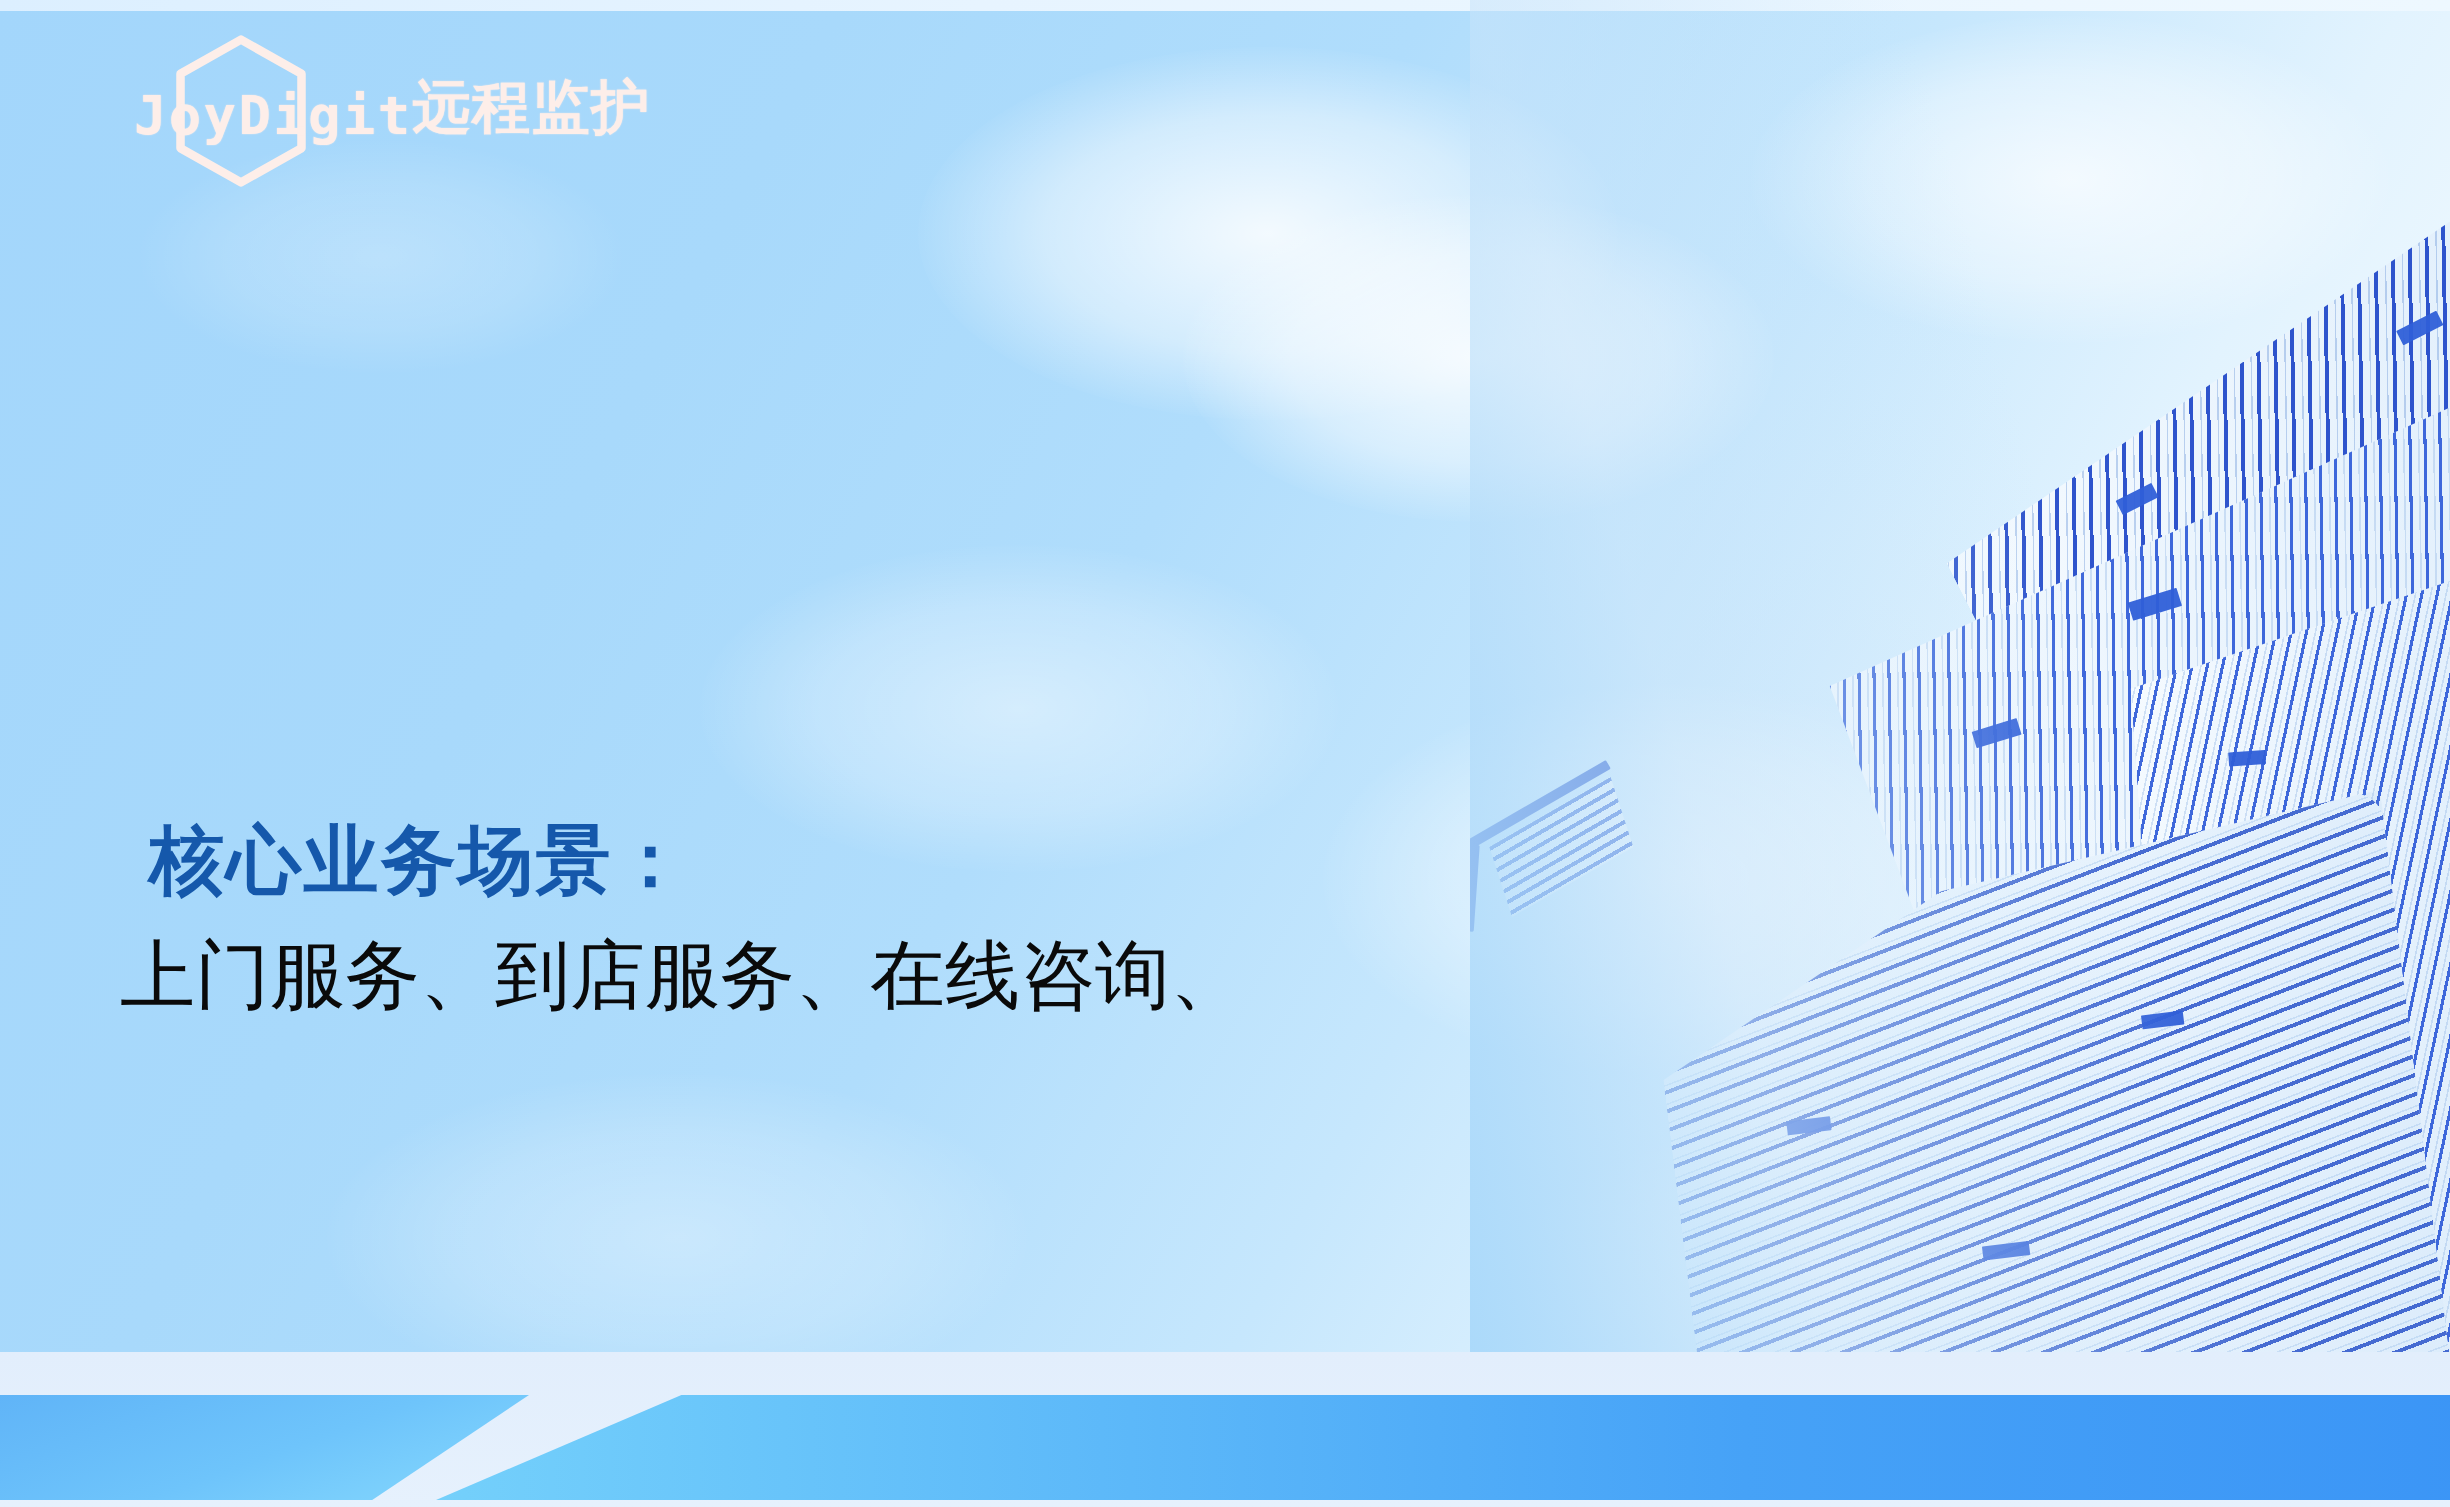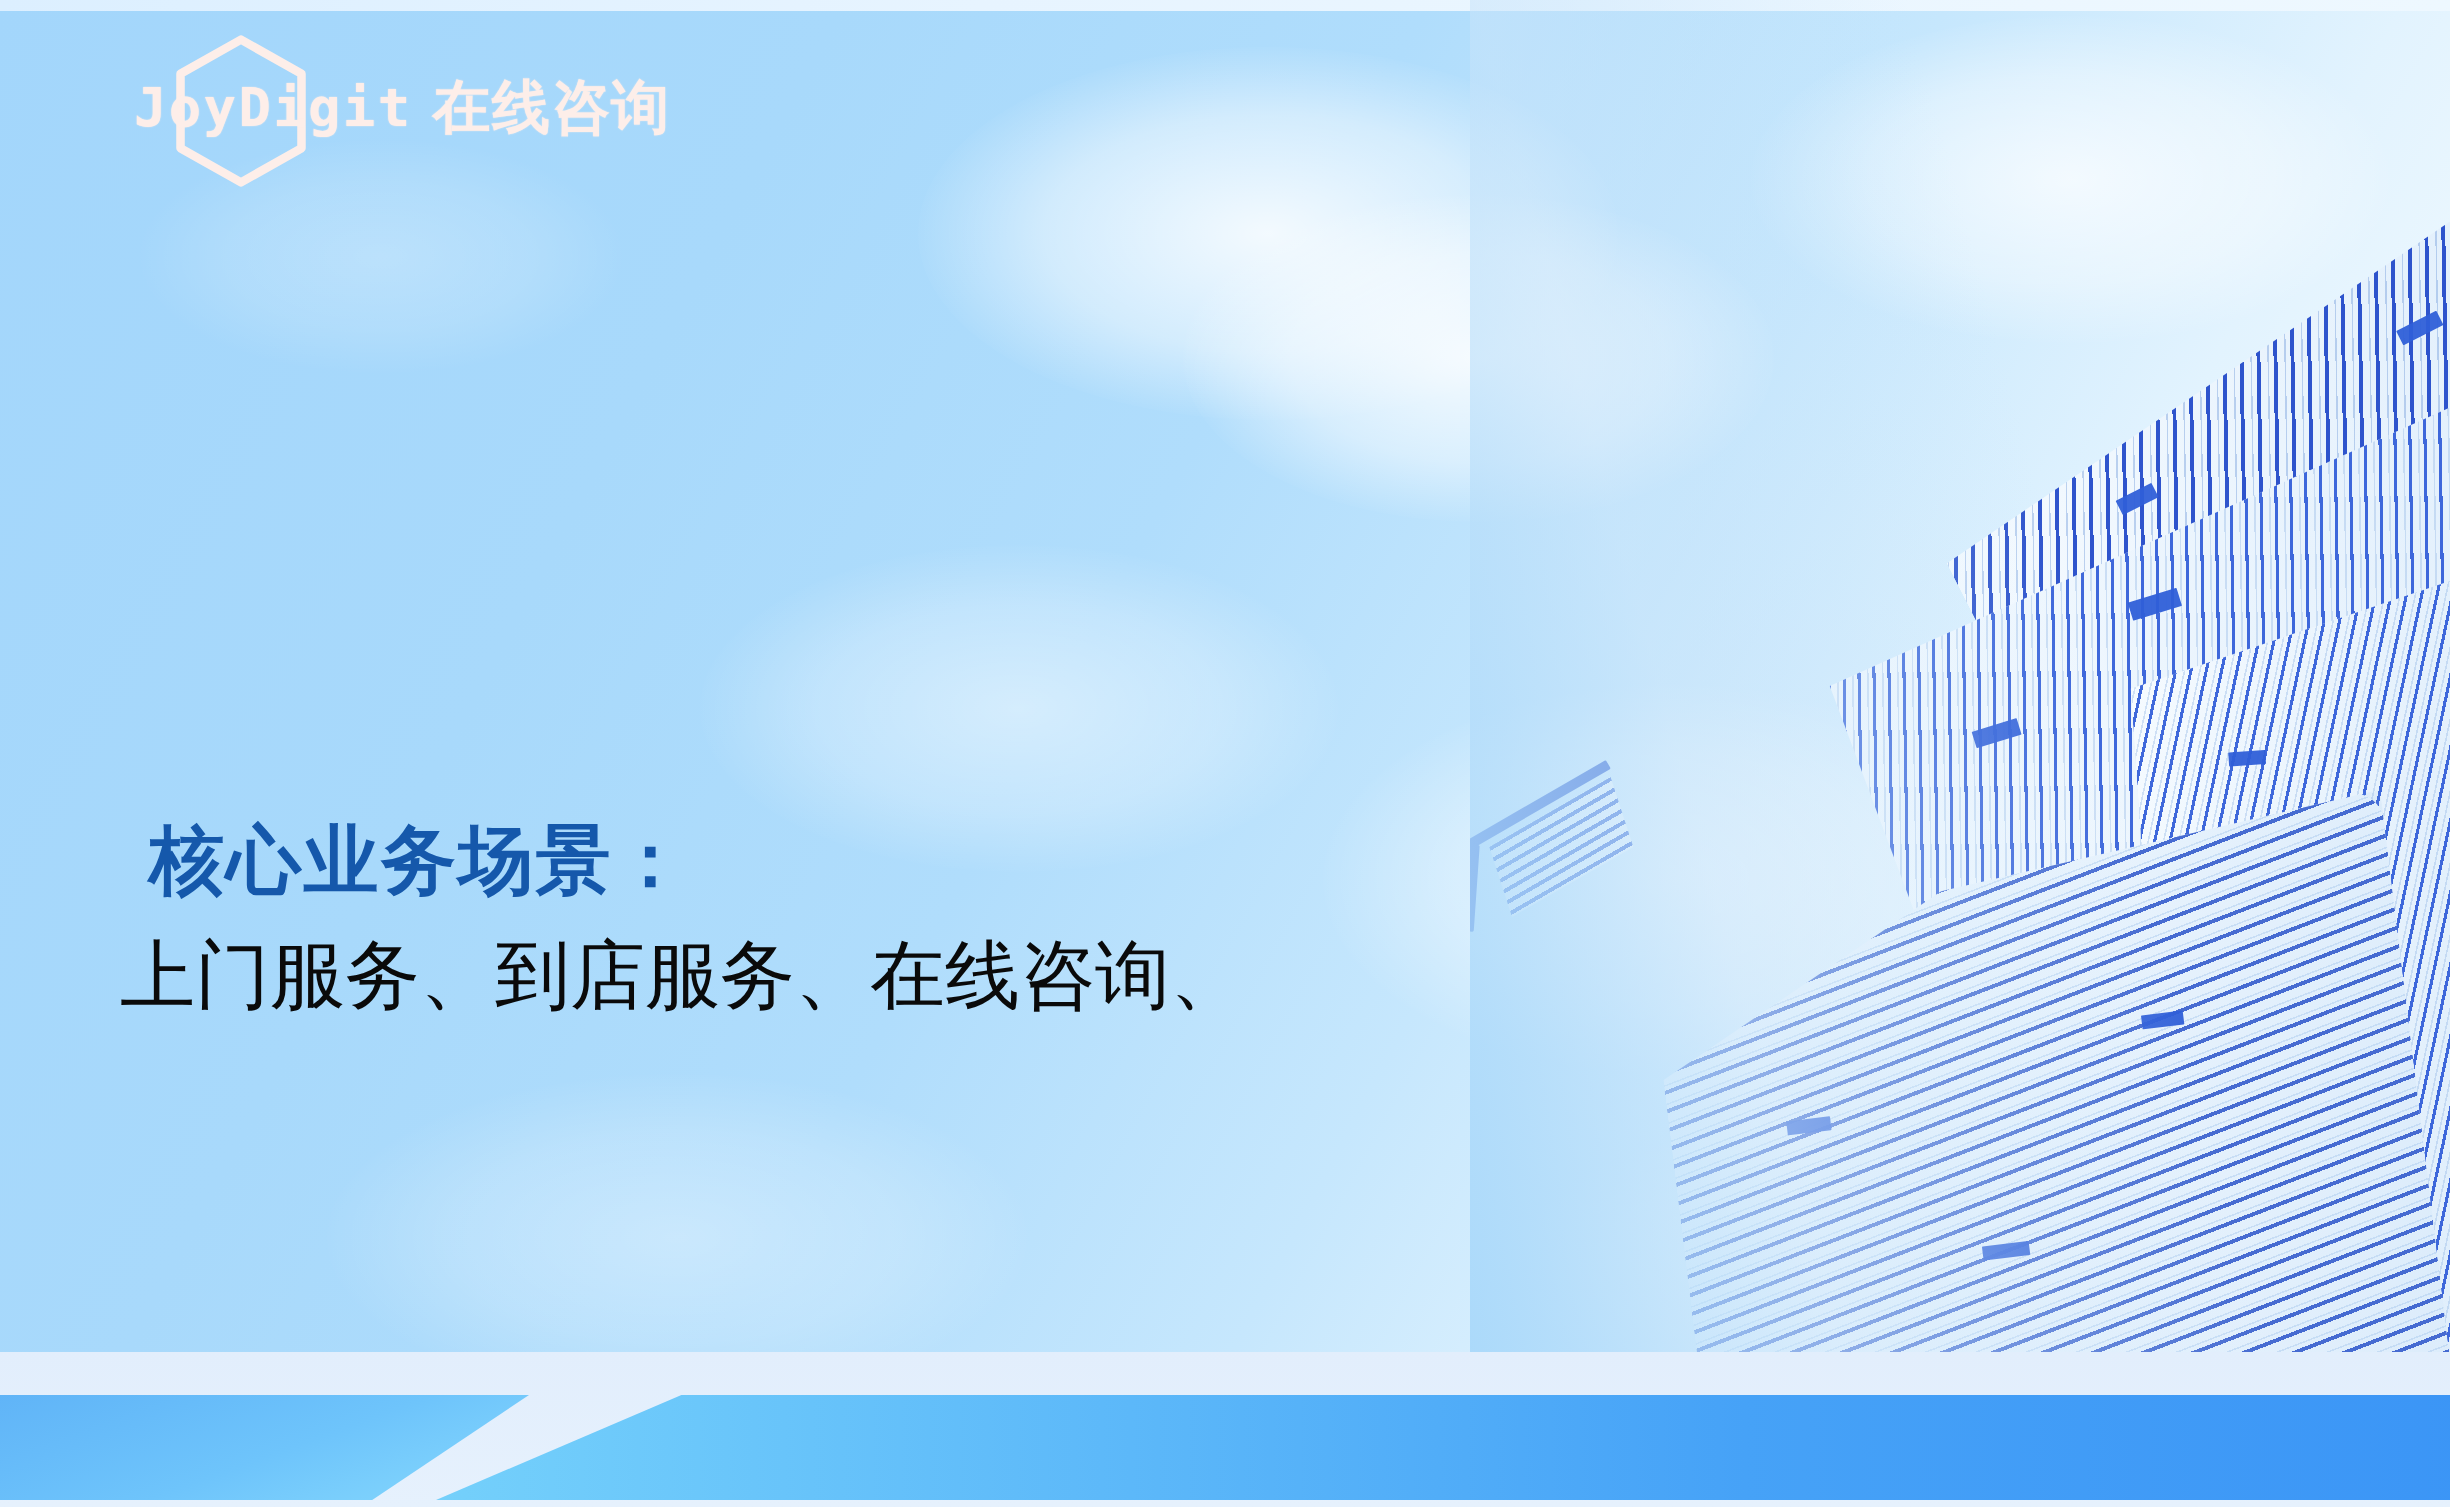--- a/index.html
+++ b/index.html
@@ -207,22 +207,21 @@
     position: absolute;
     left: 40px;
     top: -26.5px;
     width: 134px;
     height: 152px;
   }
   .hexmark svg { display: block; width: 100%; height: 100%; }
   .logo-text {
     position: relative;
     display: flex;
-    align-items: center;
-    gap: 20px;
+    align-items: flex-end;
     white-space: nowrap;
   }
   .logo-en {
     font-family: "DejaVu Sans Mono", monospace;
     font-weight: 700;
     font-size: 54px;
     letter-spacing: 2.3px;
     color: #fdeee9;
     text-shadow: 0 0 1.6px rgba(255,240,235,.9);
   }
@@ -366,21 +365,21 @@
   </div>
 
   <div class="logo-wrap">
     <div class="hexmark">
       <svg viewBox="0 0 172 196" xmlns="http://www.w3.org/2000/svg">
         <polygon points="86,6 164,50 164,146 86,190 8,146 8,50" fill="none" stroke="#fdeee9" stroke-width="11" stroke-linejoin="round"></polygon>
       </svg>
     </div>
     <div class="logo-text">
       <span class="logo-en">JoyDigit</span>
-      <span class="logo-cn">在线咨询</span>
+      <span class="logo-cn">远程监护</span>
     </div>
   </div>
 
 
   <h2 class="section-heading">核心业务场景：</h2>
 
   <div class="scenarios">
     <span class="line">上门服务、到店服务、在线咨询、</span>
   </div>
 

